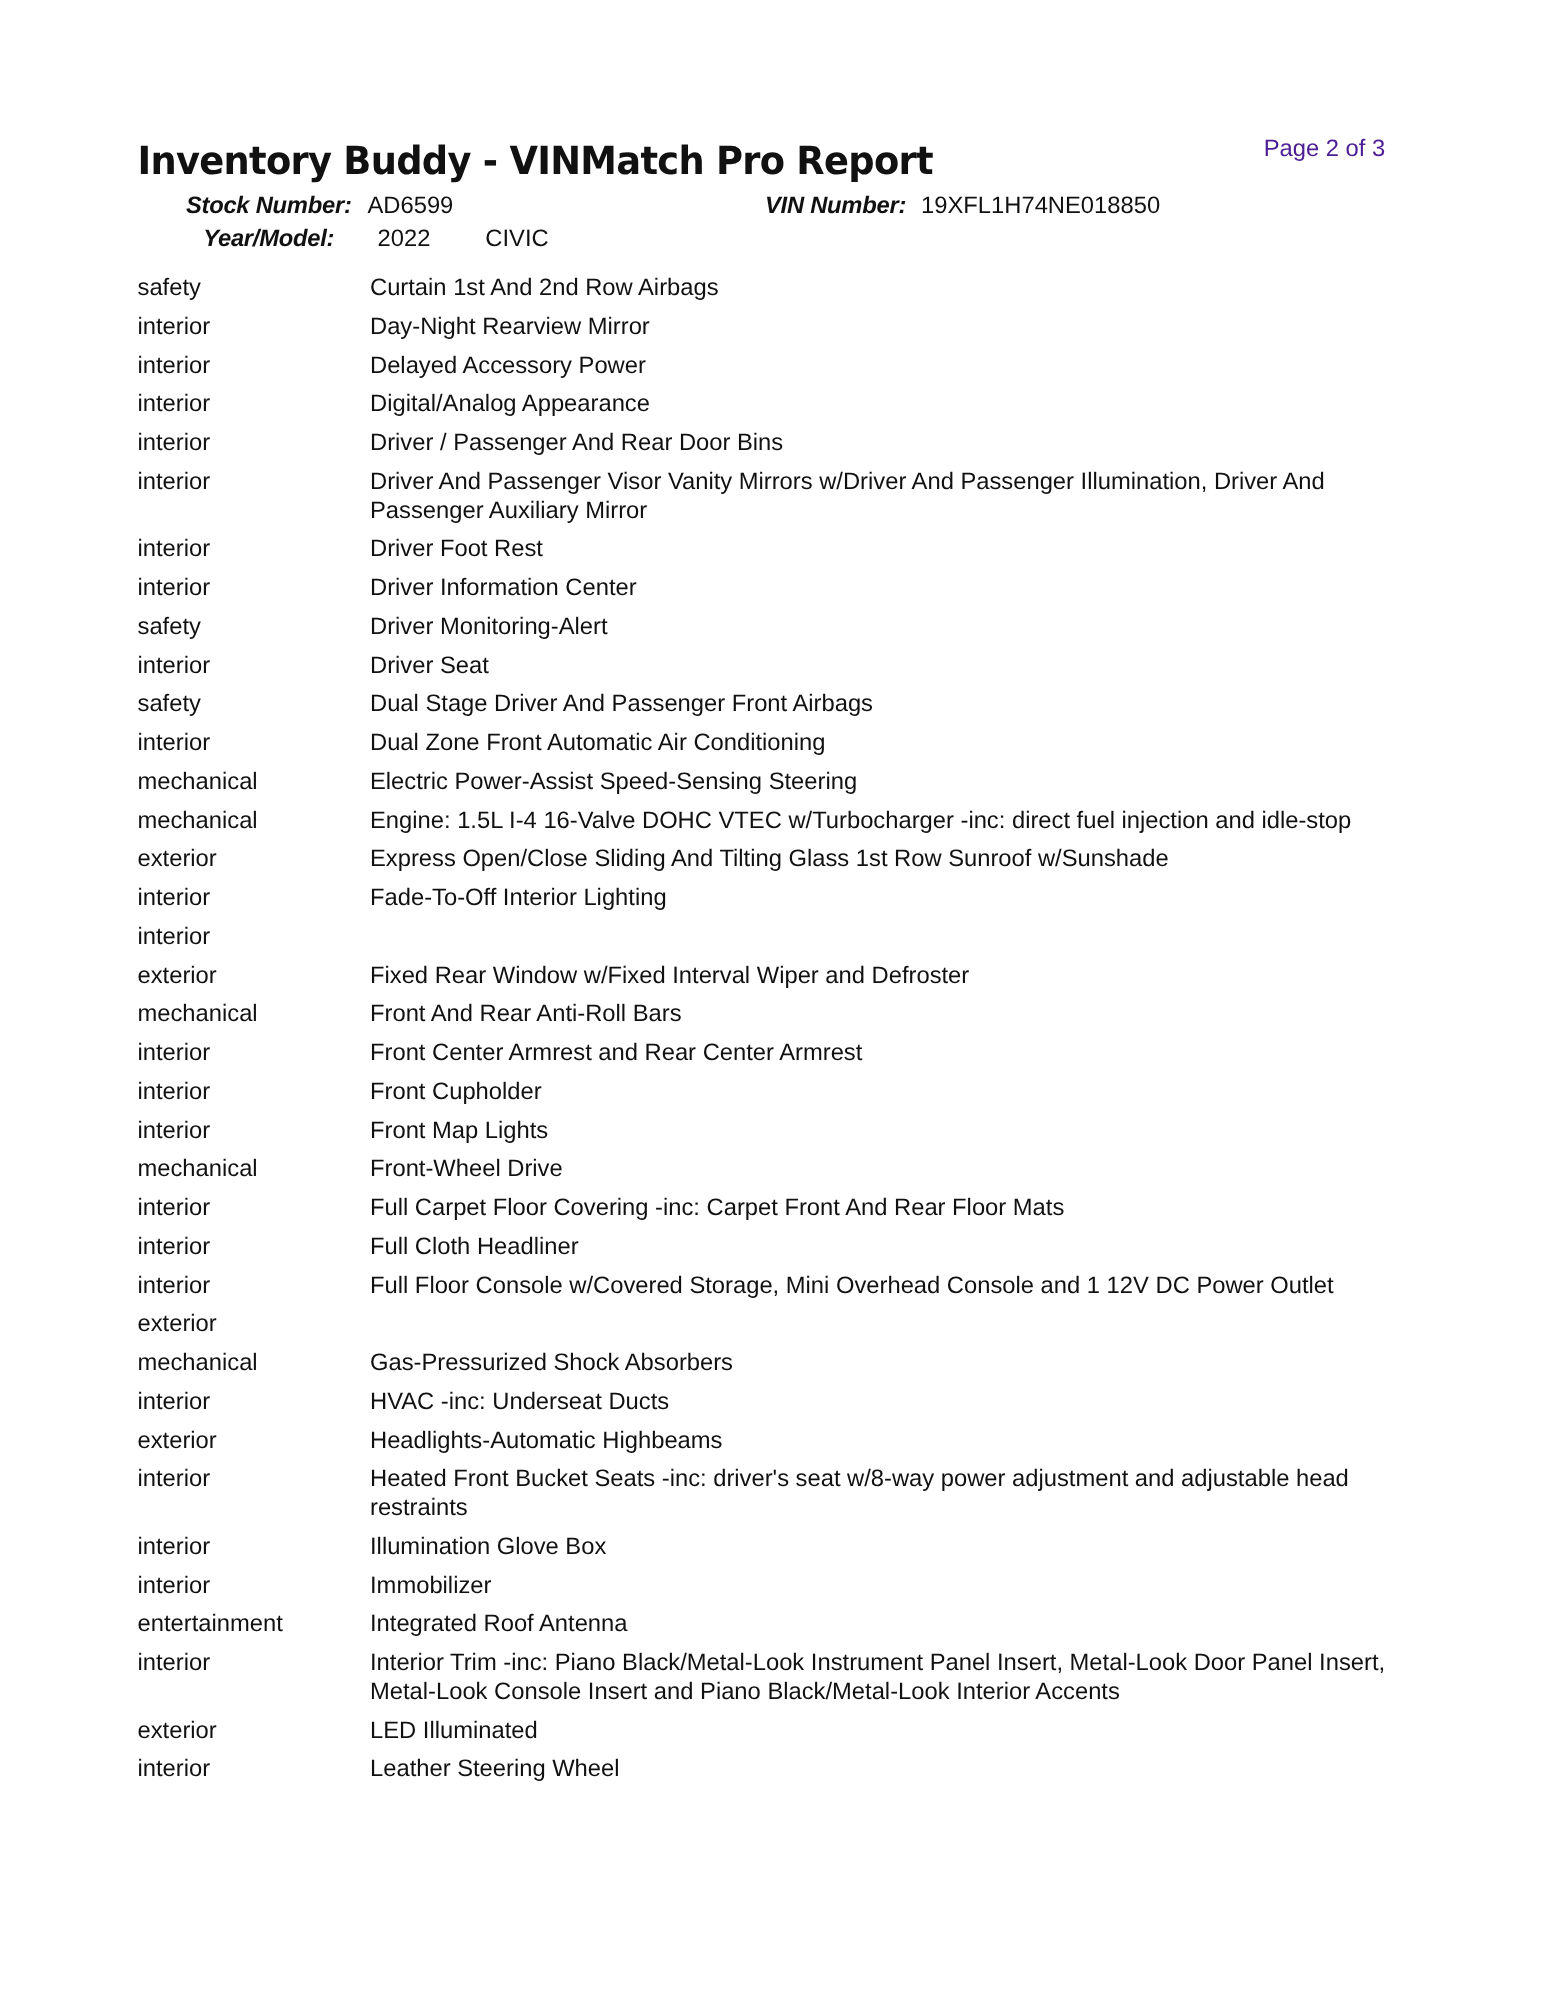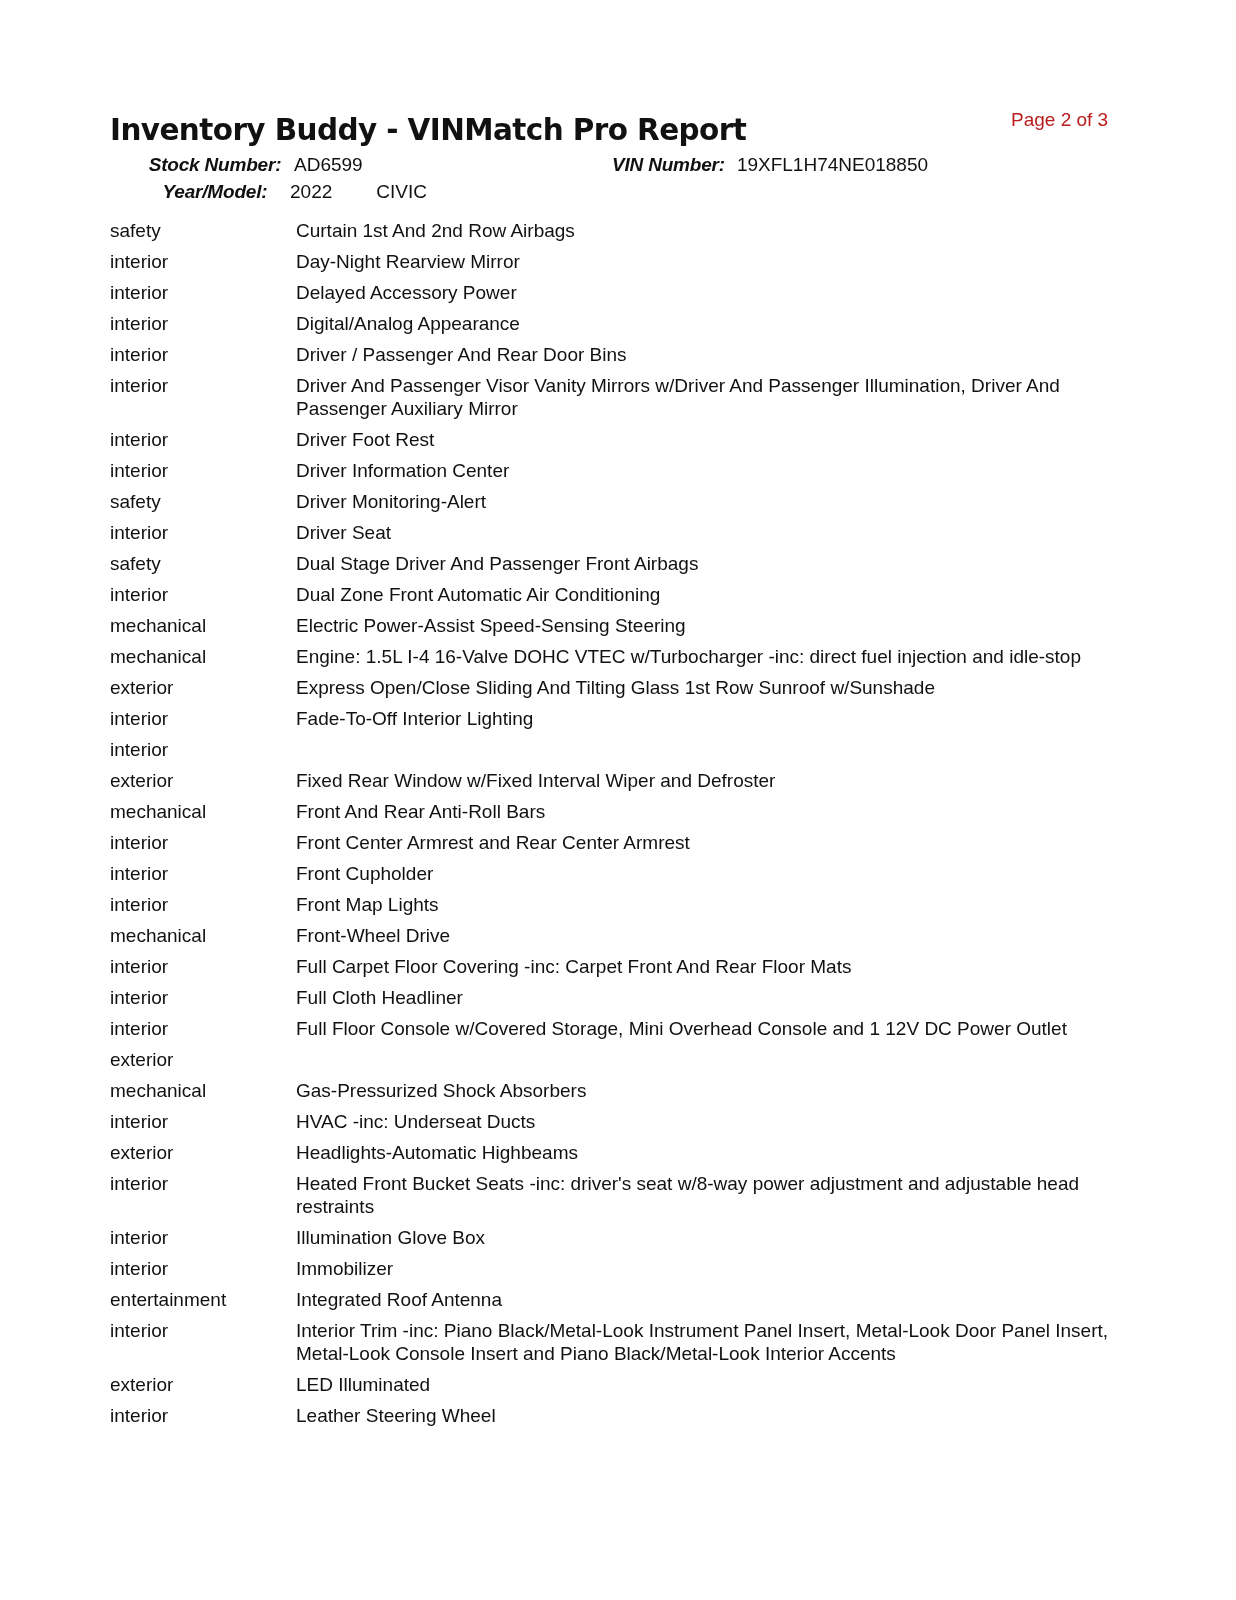--- a/index.html
+++ b/index.html
@@ -14,21 +14,21 @@
       overflow: hidden;
       color: #111111;
       font-family: "Liberation Sans", sans-serif;
     }
     .page-number {
       position: absolute;
       left: 1011px;
       top: 109px;
       font-size: 19px;
       font-family: "Liberation Sans", sans-serif;
-      color: #b91c1c;
+      color: #4c1d95;
     }
     .report-title {
       position: absolute;
       left: 110px;
       top: 108px;
       font-family: "DejaVu Sans", sans-serif;
       font-weight: bold;
       font-size: 31px;
       letter-spacing: -0.6px;
       color: #111;
@@ -52,21 +52,21 @@
     .meta-value {
       display: inline-block;
     }
     #stock-row { left: 148px; top: 154px; }
     #stock-row .meta-label { width: 134px; }
     #stock-row .meta-value { margin-left: 12px; }
     #vin-row { left: 612px; top: 154px; }
     #vin-row .meta-value { margin-left: 12px; }
     #year-row { left: 148px; top: 181px; }
     #year-row .meta-label { width: 134px; }
-    #year-row .meta-value.year { margin-left: 8px; }
+    #year-row .meta-value.year { margin-left: 20px; }
     #year-row .meta-value.model { margin-left: 44px; }
 
     .features {
       position: absolute;
       left: 110px;
       top: 219px;
       width: 1010px;
     }
     .feature-row {
       display: flex;

